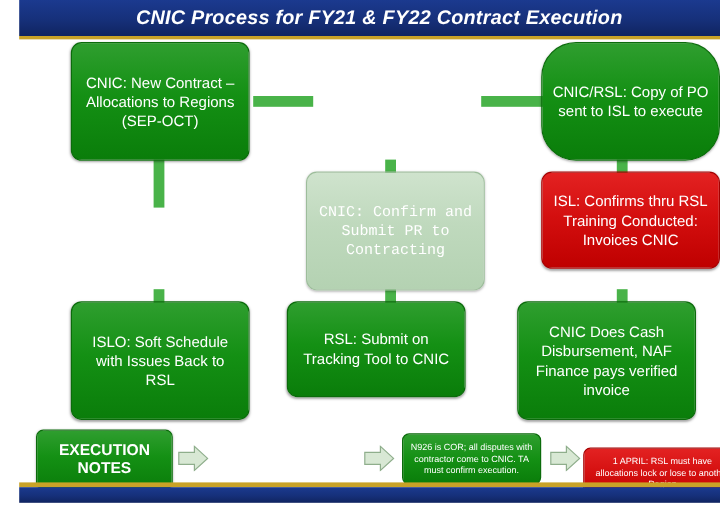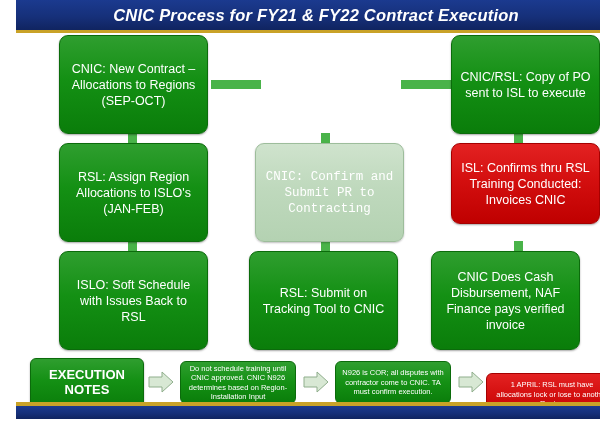--- a/index.html
+++ b/index.html
@@ -118,38 +118,36 @@
     <div class="hbar" style="left:195px;top:47px;width:50px;height:9px;"></div>
     <div class="hbar" style="left:385px;top:47px;width:55px;height:9px;"></div>
     <div class="vbar" style="left:112px;top:100px;width:9px;height:40px;"></div>
     <div class="vbar" style="left:112px;top:208px;width:9px;height:40px;"></div>
     <div class="vbar" style="left:305px;top:100px;width:9px;height:40px;"></div>
     <div class="vbar" style="left:305px;top:208px;width:9px;height:40px;"></div>
     <div class="vbar" style="left:498px;top:100px;width:9px;height:40px;"></div>
     <div class="vbar" style="left:498px;top:208px;width:9px;height:40px;"></div>
 
     <div class="box green" style="left:43px;top:2px;width:149px;height:99px;">CNIC:  New Contract – Allocations to Regions  (SEP-OCT)</div>
-    <div class="box green" style="left:43px;top:110px;width:149px;height:99px;">RSL:  Assign Region Allocations to ISLO's (JAN-FEB)</div>
     <div class="box green" style="left:43px;top:218px;width:149px;height:99px;">ISLO:  Soft Schedule with Issues Back to RSL</div>
 
     <div class="box pale" style="left:239px;top:110px;width:149px;height:99px;">CNIC: Confirm and Submit PR to Contracting</div>
-    <div class="box green" style="left:233px;top:218px;width:149px;height:99px;">RSL: Submit on Tracking Tool to CNIC</div>
+    <div class="box green" style="left:223px;top:218px;width:149px;height:80px;">RSL: Submit on Tracking Tool to CNIC</div>
 
-    <div class="box green" style="left:435px;top:2px;width:149px;height:99px;">CNIC/RSL:  Copy of PO sent to ISL to execute</div>
+    <div class="box green" style="left:435px;top:2px;width:149px;height:99px;border-radius:29px;">CNIC/RSL:  Copy of PO sent to ISL to execute</div>
     <div class="box red" style="left:435px;top:110px;width:149px;height:81px;">ISL:  Confirms thru RSL Training Conducted:  Invoices CNIC</div>
     <div class="box green" style="left:415px;top:218px;width:149px;height:99px;">CNIC Does Cash Disbursement, NAF Finance pays verified invoice</div>
 
     <div class="notes-label">EXECUTION NOTES</div>
 
     <div class="arrow" style="left:132px;top:338px;">
       <svg width="26" height="22" viewBox="0 0 26 22">
         <polygon points="1,6 14,6 14,1 25,11 14,21 14,16 1,16" fill="#d8e8d4" stroke="#8fae8c" stroke-width="1"></polygon>
       </svg>
     </div>
-    <div class="notes-box" style="left:164px;top:328px;width:116px;height:43px;background:linear-gradient(to bottom,#2f9e2f 0%,#149014 50%,#0a7d0a 100%);border:1px solid #0b6b0b;">Do not schedule training until CNIC approved. CNIC N926 determines based on Region-Installation Input</div>
 
     <div class="arrow" style="left:287px;top:338px;">
       <svg width="26" height="22" viewBox="0 0 26 22">
         <polygon points="1,6 14,6 14,1 25,11 14,21 14,16 1,16" fill="#d8e8d4" stroke="#8fae8c" stroke-width="1"></polygon>
       </svg>
     </div>
     <div class="notes-box" style="left:319px;top:328px;width:116px;height:43px;background:linear-gradient(to bottom,#2f9e2f 0%,#149014 50%,#0a7d0a 100%);border:1px solid #0b6b0b;">N926 is COR; all disputes with contractor come to CNIC. TA must confirm execution.</div>
 
     <div class="arrow" style="left:442px;top:338px;">
       <svg width="26" height="22" viewBox="0 0 26 22">

